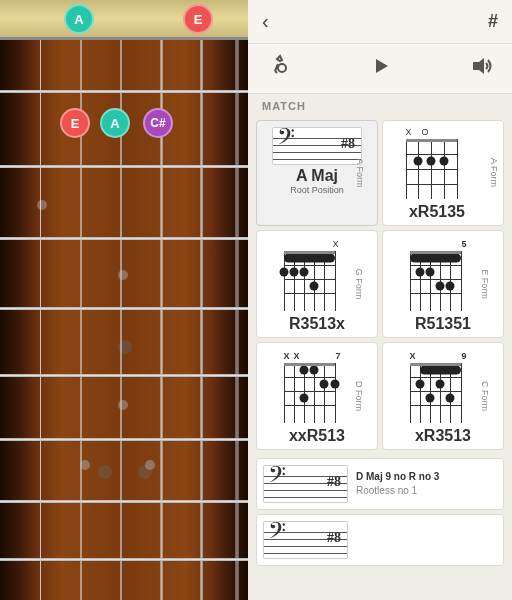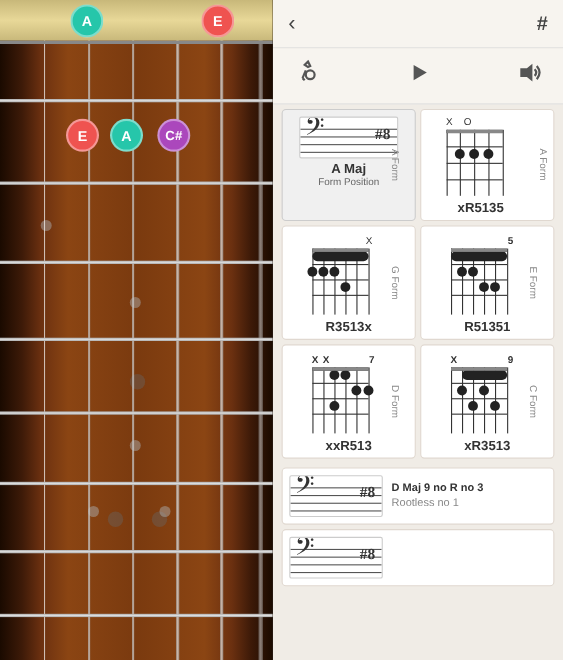--- a/index.html
+++ b/index.html
@@ -159,21 +159,21 @@
       position: absolute;
       right: 3px;
       top: 50%;
       transform: translateY(-50%) rotate(90deg);
       font-size: 9px;
       color: #888;
       white-space: nowrap;
     }
 
     .chord-label {
-      font-size: 12px;
+      font-size: 16px;
       color: #333;
       text-align: left;
       margin-top: 2px;
       font-weight: 600;
     }
 
     .chord-sub {
       font-size: 9px;
       color: #666;
       text-align: center;
@@ -373,38 +373,41 @@
     </span>
     <span class="ctrl-icon">
       <svg width="22" height="22" viewBox="0 0 22 22" fill="none" stroke="#555" stroke-width="2">
         <polygon points="3,7 9,7 14,3 14,19 9,15 3,15" fill="#555" stroke="none"></polygon>
         <path d="M16,8 Q19,11 16,14"></path>
         <path d="M18,5 Q23,11 18,17"></path>
       </svg>
     </span>
   </div>
 
+  <div class="match-label">
+    <span>MATCH</span>
+  </div>
 
   <div class="chords-grid">
 
     <div class="chord-card selected">
 
       <div class="notation-staff">
 
         <div class="staff-lines">
           <div class="staff-line" style="top:10px;"></div>
           <div class="staff-line" style="top:17px;"></div>
           <div class="staff-line" style="top:24px;"></div>
           <div class="staff-line" style="top:31px;"></div>
         </div>
         <span class="bass-clef">𝄢</span>
         <span class="staff-number" style="font-size:14px; right:6px; top:8px;">#8</span>
       </div>
       <div class="chord-label">A Maj</div>
-      <div class="chord-sub">Form Position</div>
+      <div class="chord-sub">Root Position</div>
       <div class="chord-name-vertical">
         <span>A Form</span>
       </div>
     </div>
 
     <div class="chord-card" style="flex-direction:row; align-items:flex-start; padding:4px 4px 4px 4px;">
       <div style="flex:1; display:flex; flex-direction:column; align-items:center;">
 
         <div class="chord-diagram">
 

